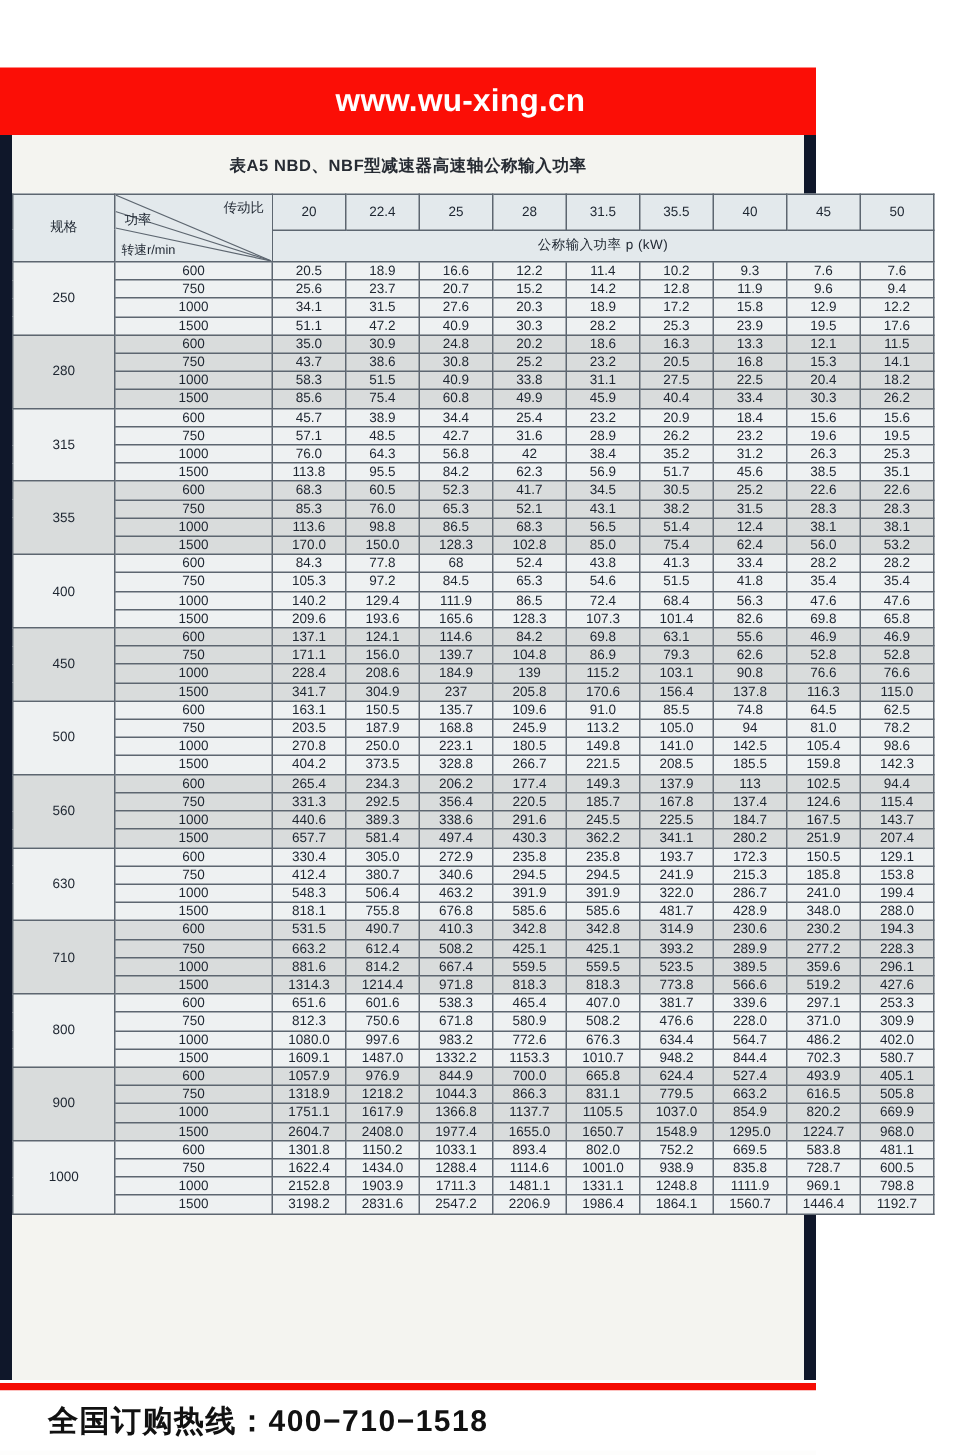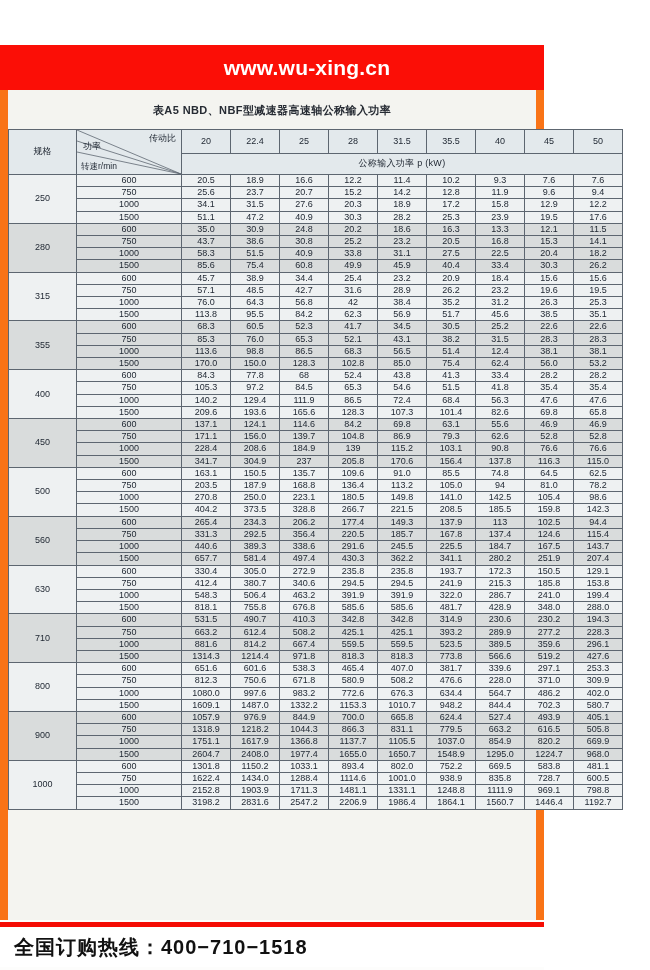--- a/index.html
+++ b/index.html
@@ -37,21 +37,21 @@
   .banner-url {
     color: #ffffff;
     font-size: 21px;
     font-weight: bold;
     letter-spacing: 0.2px;
     margin-left: 70px;
   }
   
   .sheet {
     position: relative;
-    background: #f97316;
+    background: #0f172a;
     padding: 0 0 0 0;
     height: 830px;
   }
   .sheet-inner {
     position: relative;
     margin: 0 8px;
     background: #f4f4f0;
     height: 100%;
   }
   .table-title {
@@ -149,21 +149,21 @@
   .bottom-rule {
     height: 5px;
     background: #f50c04;
     margin-top: 2px;
   }
   .footer {
     height: 40px;
     background: #ffffff;
     display: flex;
     align-items: center;
-    padding-left: 14px;
+    padding-left: 32px;
   }
   .footer-text {
     font-size: 20px;
     font-weight: bold;
     color: #111111;
     letter-spacing: 1px;
   }
 </style>
 </head>
 <body>
@@ -528,21 +528,21 @@
               <td class="val">85.5</td>
               <td class="val">74.8</td>
               <td class="val">64.5</td>
               <td class="val">62.5</td>
             </tr>
             <tr class="band-a">
               <td class="rpm-cell">750</td>
               <td class="val">203.5</td>
               <td class="val">187.9</td>
               <td class="val">168.8</td>
-              <td class="val">136.4</td>
+              <td class="val">245.9</td>
               <td class="val">113.2</td>
               <td class="val">105.0</td>
               <td class="val">94</td>
               <td class="val">81.0</td>
               <td class="val">78.2</td>
             </tr>
             <tr class="band-a">
               <td class="rpm-cell">1000</td>
               <td class="val">270.8</td>
               <td class="val">250.0</td>

